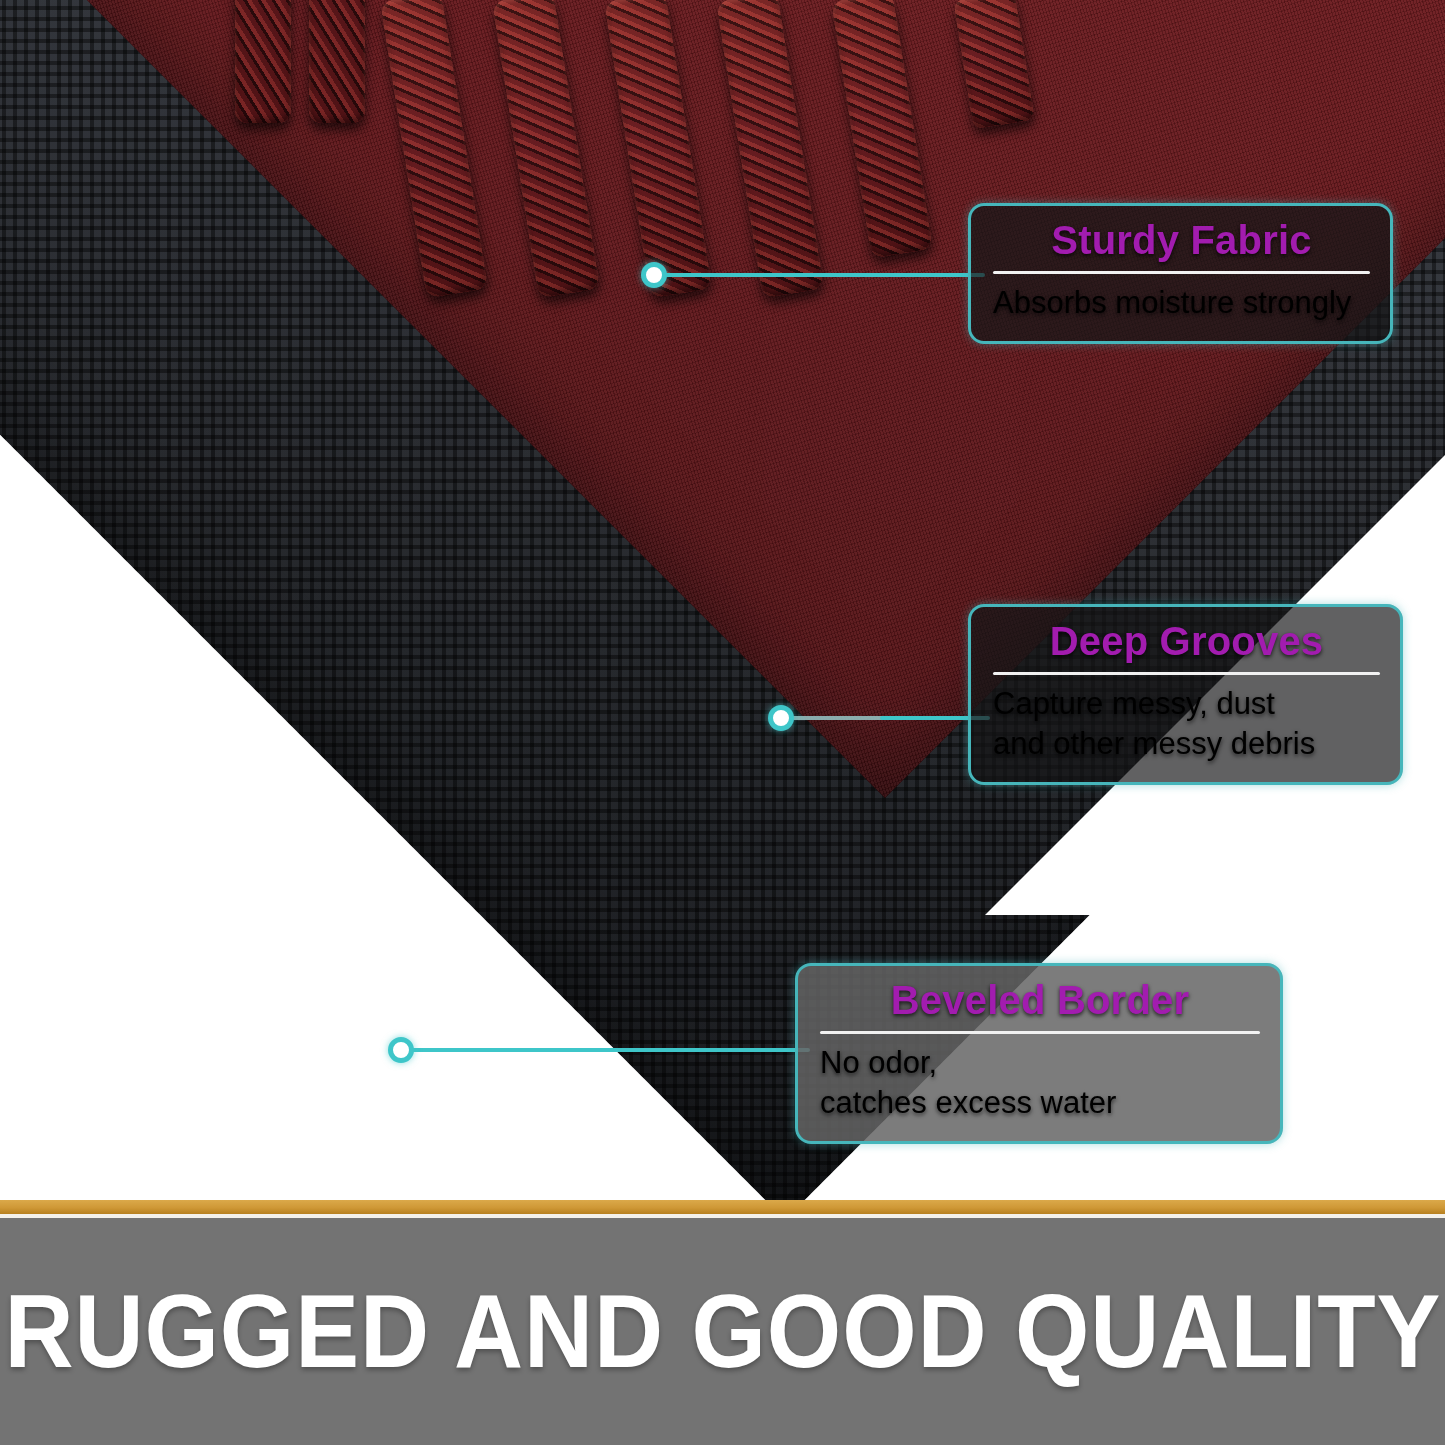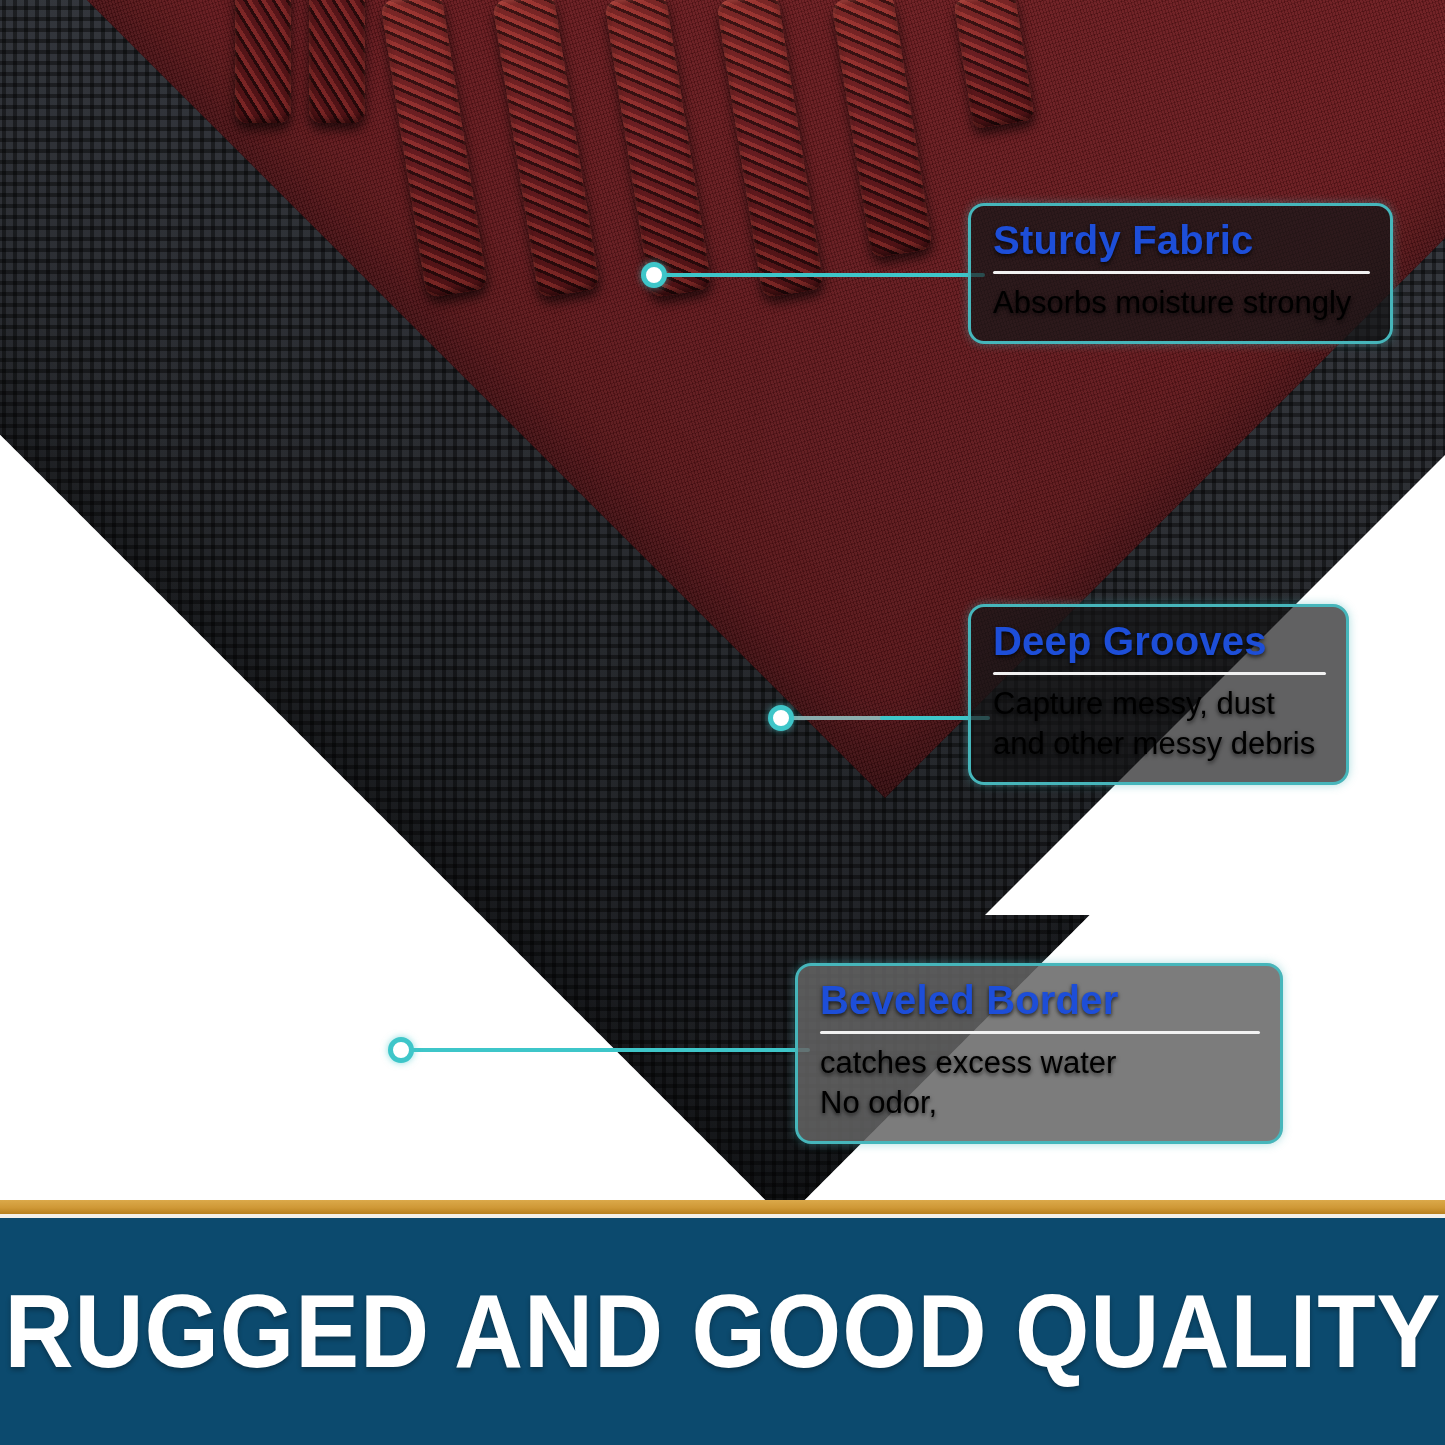--- a/index.html
+++ b/index.html
@@ -137,27 +137,28 @@
     position:absolute;
     border:3px solid #46b6bb;
     border-radius:16px;
     background:rgba(22,22,24,.62);
     padding:14px 20px 18px 22px;
     box-shadow:0 0 10px rgba(70,182,187,.45);
     backdrop-filter:saturate(.8) brightness(.85);
   }
   .callout.light{background:rgba(104,104,104,.82);}
   .callout .c-title{
-    color:#1d4ed8;
+    color:#a21caf;
     font-weight:bold;
     font-size:40px;
     line-height:1.04;
     letter-spacing:.2px;
     text-shadow:0 2px 4px rgba(0,0,0,.75);
     white-space:nowrap;
+    text-align:center;
   }
   .callout .c-rule{
     height:3px;
     background:#f2f2f2;
     margin:9px 0 9px 0;
     border-radius:2px;
   }
   .callout .c-sub{
     color:#000000;
     font-size:31px;
@@ -193,21 +194,21 @@
   #gold-gap{
     position:absolute;
     left:0; top:1214px;
     width:1445px; height:4px;
     background:#f4f1ea;
   }
   #banner{
     position:absolute;
     left:0; top:1218px;
     width:1445px; height:227px;
-    background:#0c4a6e;
+    background:#737373;
     display:flex;
     align-items:center;
     justify-content:center;
   }
   #banner-text{
     color:#ffffff;
     font-family:"Liberation Sans", sans-serif;
     font-weight:bold;
     font-size:104px;
     letter-spacing:1px;
@@ -257,32 +258,32 @@
 
     <div class="leader" style="left:410px; top:1048px; width:400px;"></div>
     <div class="dot" style="left:388px; top:1037px;"></div>
 
     <div class="callout" style="left:968px; top:203px; width:425px;">
       <div class="c-title">Sturdy Fabric</div>
       <div class="c-rule"></div>
       <div class="c-sub">Absorbs moisture strongly</div>
     </div>
 
-    <div class="callout" style="left:968px; top:604px; width:381px;">
+    <div class="callout" style="left:968px; top:604px; width:435px;">
       <div class="c-title">Deep Grooves</div>
       <div class="c-rule"></div>
       <div class="c-sub">Capture messy, dust</div>
       <div class="c-sub">and other messy debris</div>
     </div>
 
     <div class="callout light" style="left:795px; top:963px; width:488px;">
       <div class="c-title">Beveled Border</div>
       <div class="c-rule"></div>
+      <div class="c-sub">No odor,</div>
       <div class="c-sub">catches excess water</div>
-      <div class="c-sub">No odor,</div>
     </div>
 
   </div>
 
   <div id="gold-bar"></div>
   <div id="gold-gap"></div>
   <div id="banner">
     <div id="banner-text">RUGGED AND GOOD QUALITY</div>
   </div>
 

